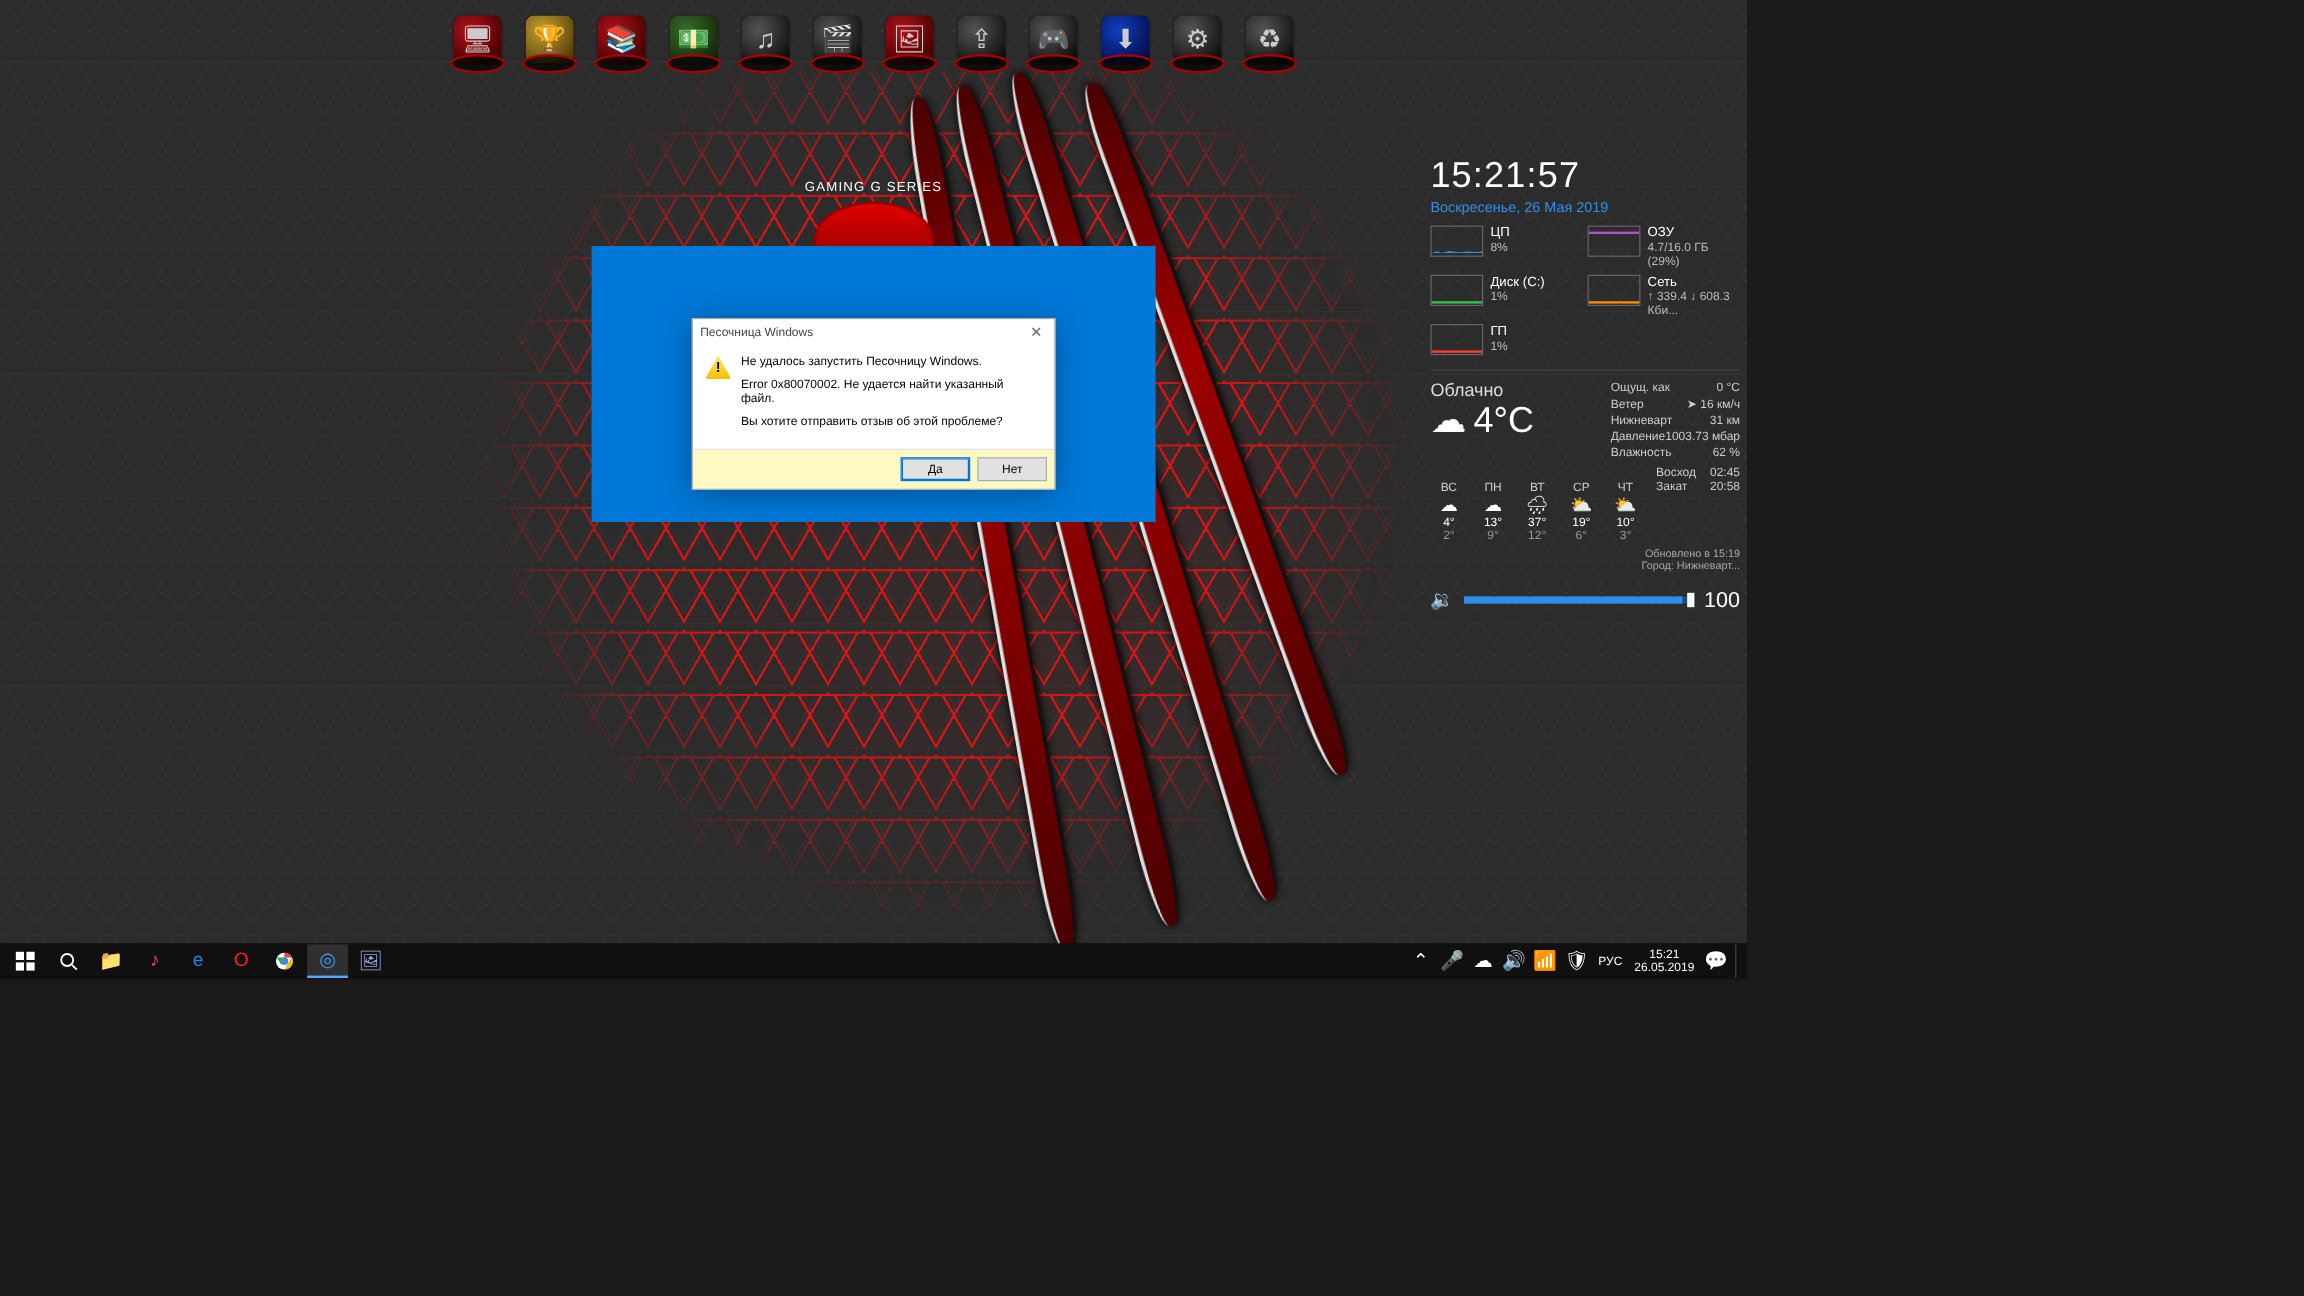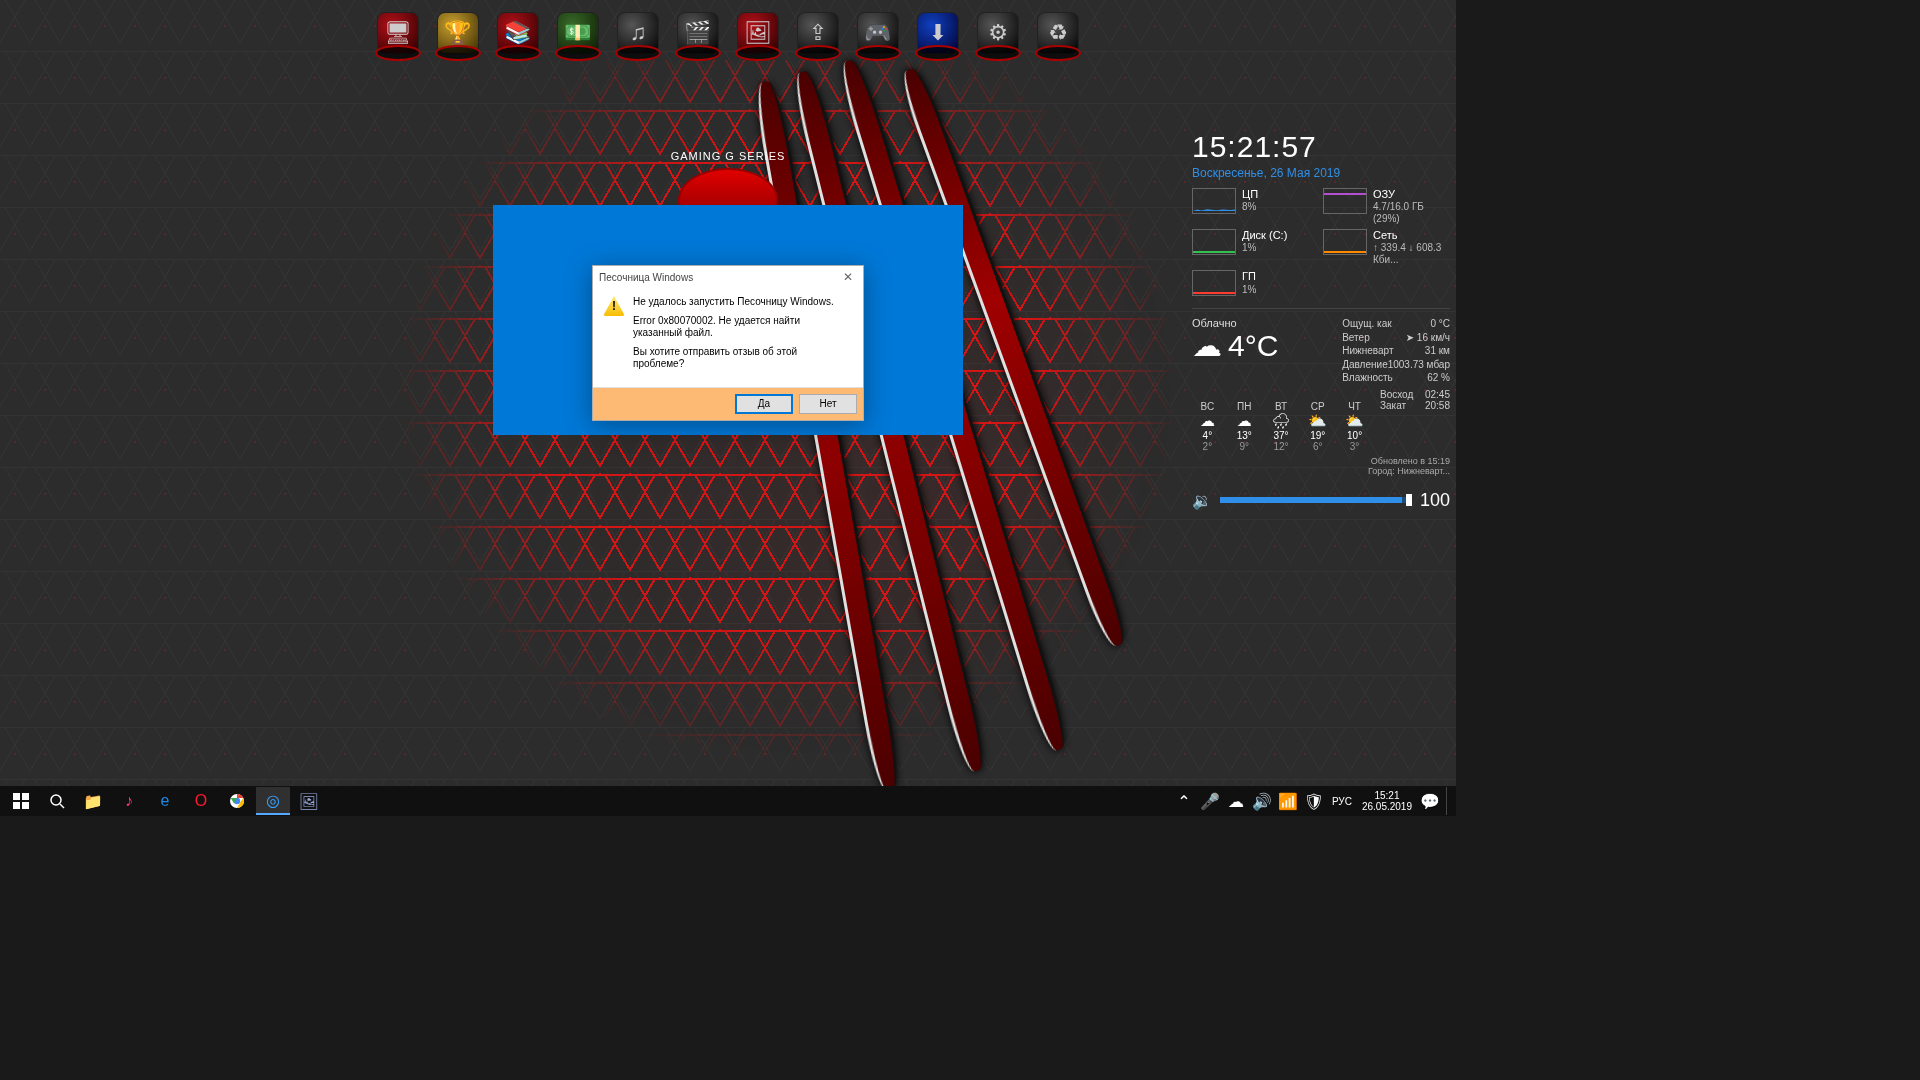--- a/index.html
+++ b/index.html
@@ -92,40 +92,40 @@
   .dock-item[data-accent="gold"] .glyph{background:radial-gradient(circle at 35% 30%,#c8a030,#3a2a00);}
   .dock-item[data-accent="blue"] .glyph{background:radial-gradient(circle at 35% 30%,#1040c0,#000030);}
 
   
   .sandbox {
     position: absolute; top: 205px; left: 50%; transform: translateX(-50%);
     width: 470px; height: 230px; background: #0078d7;
   }
   .dialog {
     position: absolute; top: 60px; left: 50%; transform: translateX(-50%);
-    width: 272px; background: #fff; color: #000;
+    width: 303px; background: #fff; color: #000;
     border: 1px solid #adadad; font-size: 10px;
     box-shadow: 0 4px 24px rgba(0,0,0,0.35);
   }
   .dialog .titlebar {
     display:flex; justify-content:space-between; align-items:center;
     padding: 4px 6px; color:#444; font-size:10px;
   }
   .dialog .close { color:#666; font-size:12px; padding:0 4px; cursor:default;}
   .dialog .body { display:flex; padding: 8px 12px 10px 10px; gap:8px;}
   .dialog .warn {
     width:22px; height:20px; flex:none;
     background: linear-gradient(#ffe97a,#f7be00);
     clip-path: polygon(50% 0, 100% 100%, 0 100%);
     border-radius:3px; position:relative;
   }
   .dialog .warn::after{content:"!";position:absolute;top:3px;left:0;right:0;text-align:center;color:#000;font-weight:bold;font-size:12px;}
   .dialog .msg p{margin-bottom:6px; line-height:1.25;}
   .dialog .footer{
-    background:#fdba74; border-top:1px solid #e0e0e0;
+    background:#fef9c3; border-top:1px solid #e0e0e0;
     display:flex; justify-content:flex-end; gap:6px; padding:6px;
   }
   .dialog button{
     width:58px; height:20px; background:#e1e1e1; border:1px solid #adadad;
     font-size:10px; color:#000;
   }
   .dialog button.default{border-color:#0078d7; box-shadow:inset 0 0 0 1px #0078d7;}
 
   
   .gadgets {
@@ -143,21 +143,21 @@
   .m-disk .ln{background:#33c24e;bottom:1px;}
   .m-net .ln{background:#ff8a00;bottom:1px;}
   .m-gpu .ln{background:#ff3b30;bottom:1px;}
   .metric .lbl{line-height:1.2;}
   .metric .lbl b{font-weight:500;}
   .metric .lbl span{display:block;color:#bbb;font-size:10px;}
   .weather{margin-top:12px;border-top:1px solid #444;padding-top:8px;}
   .w-head{display:flex;gap:10px;}
   .w-icon{font-size:30px;line-height:1;}
   .w-temp{font-size:30px;font-weight:300;}
-  .w-cond{font-size:11px;color:#ddd;}
+  .w-cond{font-size:15px;color:#ddd;}
   .w-details{font-size:10px;color:#ccc;line-height:1.35;}
   .w-row{display:flex;justify-content:space-between;}
   .forecast{display:flex;gap:6px;margin-top:16px;font-size:10px;}
   .fc{flex:1;text-align:center;}
   .fc .d{color:#ccc;}
   .fc .ic{font-size:15px;}
   .fc .t{color:#fff;}
   .fc .t2{color:#999;}
   .sun{font-size:10px;color:#ccc;margin-top:4px;}
   .w-foot{font-size:9px;color:#aaa;text-align:right;margin-top:4px;}

